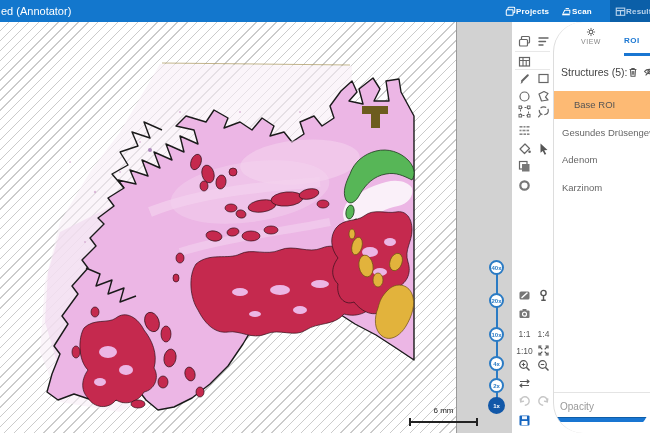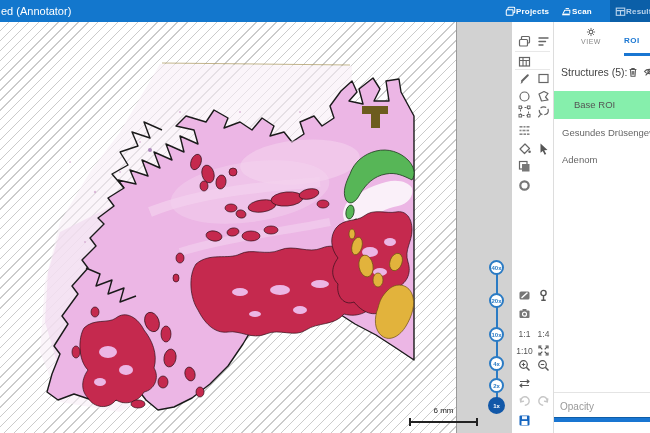--- a/index.html
+++ b/index.html
@@ -32,32 +32,32 @@
       display:flex;align-items:center;justify-content:center;cursor:pointer;}
   .zc.active{left:31px;width:17px;height:17px;background:#1258a8;border-color:#1258a8;color:#fff;}
   
   .toolstrip{position:absolute;left:512px;top:0;width:41px;height:411px;background:#fff;}
   .tbtn{position:absolute;width:17px;height:17px;display:flex;align-items:center;justify-content:center;cursor:pointer;}
   .tbtn.colL{left:4px;} .tbtn.colR{left:23px;}
   .tsep{position:absolute;left:3px;right:3px;height:1px;background:#e8e8e8;}
   .ratio{font-size:8.5px;color:#555;}
   
   .panel{position:absolute;left:553px;top:0;width:97px;height:411px;background:#fff;
-         border-left:1px solid #ddd;box-sizing:border-box;overflow:hidden;}
+         border-left:1px solid #ddd;box-sizing:border-box;overflow:hidden;border-radius:30px;}
   .tab{position:absolute;cursor:pointer;text-align:center;}
   .tab-view{left:17px;top:5px;width:40px;color:#888;}
   .tab-view .tlabel{font-size:7px;letter-spacing:.5px;margin-top:1px;}
   .tab-roi{left:70px;top:14px;width:27px;color:#1976d2;font-size:8px;font-weight:bold;letter-spacing:.5px;text-align:left;}
   .tab-underline{position:absolute;left:70px;top:31px;width:27px;height:2.5px;background:#1976d2;}
   .structhead{position:absolute;left:7px;top:44px;font-size:10.5px;color:#444;}
   .hbtn{position:absolute;top:42px;width:15px;height:15px;display:flex;align-items:center;justify-content:center;cursor:pointer;}
   .structlist{position:absolute;left:0;top:69px;right:0;}
   .srow{height:27.5px;line-height:27.5px;padding-left:8px;font-size:9.5px;color:#666;
         white-space:nowrap;overflow:hidden;cursor:pointer;}
-  .srow.selected{background:#86efac;color:#555;padding-left:20px;}
+  .srow.selected{background:#fdba74;color:#555;padding-left:20px;}
   .opacity-sec{position:absolute;left:0;right:0;top:370px;border-top:1px solid #e4e4e4;}
   .opacity-label{margin:8px 0 0 6px;font-size:10px;color:#999;}
   .opacity-slider{position:absolute;left:0;right:0;top:24px;height:4px;background:#1976d2;
         border-top:1px solid #0d5da8;cursor:pointer;}
   .ic{display:block;}
 </style>
 </head>
 <body>
 
 <div class="topbar">
@@ -423,20 +423,21 @@
           <path d="M1.5,6.5 C3.5,3.6 9.5,3.6 11.5,6.5 C9.5,9.4 3.5,9.4 1.5,6.5 Z"></path>
           <circle cx="6.5" cy="6.5" r="1.6"></circle>
           <path d="M2.6,10.4 L10.4,2.6"></path>
         </svg>
     </div>
 
     <div class="structlist">
       <div class="srow selected">Base ROI</div>
       <div class="srow">Gesundes Drüsengewebe</div>
       <div class="srow">Adenom</div>
+      <div class="srow">Karzinom</div>
     </div>
 
     <div class="opacity-sec">
       <div class="opacity-label">Opacity</div>
       <div class="opacity-slider"></div>
     </div>
   </div>
 </div>
 
 </body></html>

